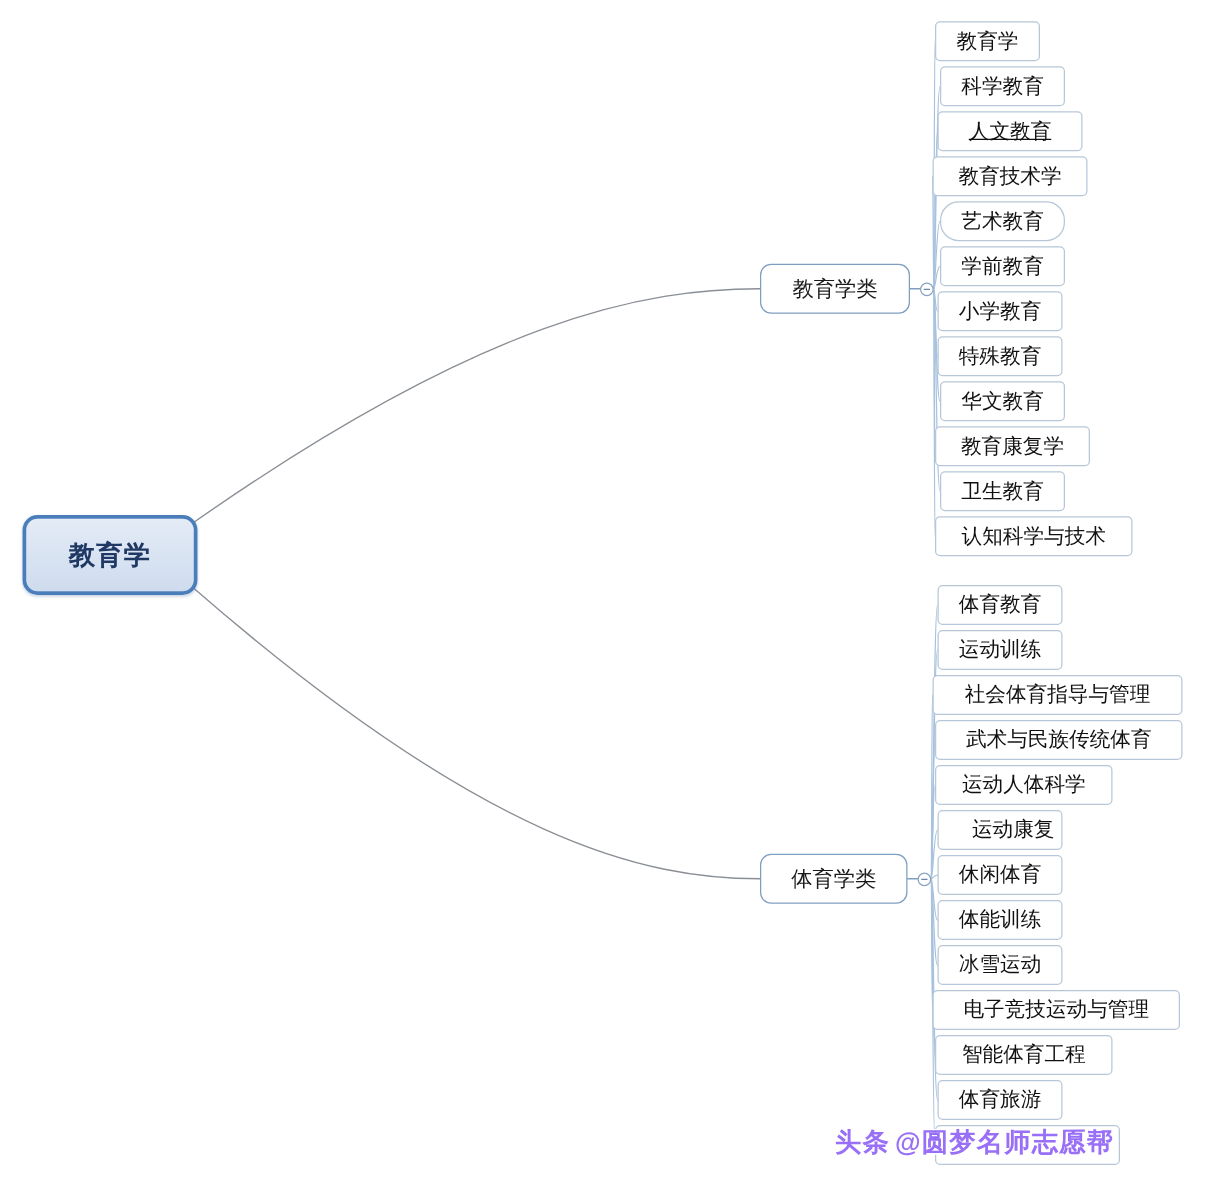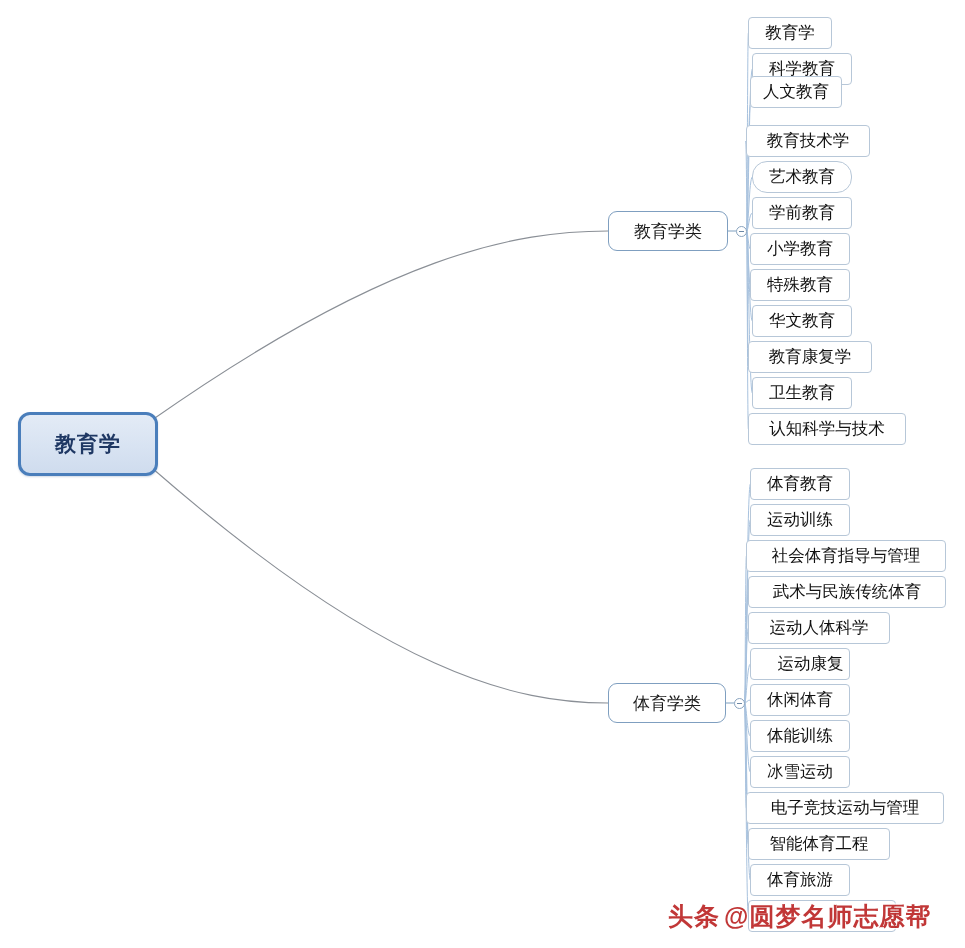--- a/index.html
+++ b/index.html
@@ -95,23 +95,23 @@
     height: 1px;
     background: #6b87a5;
   }
 
   
   .watermark {
     position: absolute;
     display: flex;
     align-items: center;
     gap: 4px;
-    font-size: 25px;
+    font-size: 21px;
     font-weight: bold;
-    color: #b91c1c;
+    color: #8b5cf6;
     letter-spacing: 1px;
     text-shadow:
       -1px -1px 0 #ffffff,  1px -1px 0 #ffffff,
       -1px  1px 0 #ffffff,  1px  1px 0 #ffffff,
        0   -1px 0 #ffffff,  0    1px 0 #ffffff;
     white-space: nowrap;
     opacity: 0.88;
     justify-content: center;
   }
 </style>
@@ -156,21 +156,21 @@
       </g>
   </svg>
 
   <div class="root-node" style="left: 18px; top: 412px; width: 140px; height: 64px;">教育学</div>
 
   <div id="nodes">
       <div class="branch-node" style="left: 608px; top: 211px; width: 120px; height: 40px;">教育学类</div>
       <div class="toggle" style="left: 736px; top: 225.5px;"></div>
       <div class="leaf-node" style="left: 748px; top: 17px; width: 84px; height: 32px;">教育学</div>
       <div class="leaf-node" style="left: 752px; top: 53px; width: 100px; height: 32px;">科学教育</div>
-      <div class="leaf-node" style="left: 750px; top: 76px; width: 92px; height: 32px;">人文教育</div>
+      <div class="leaf-node" style="left: 750px; top: 89px; width: 116px; height: 32px; text-decoration: underline;">人文教育</div>
       <div class="leaf-node" style="left: 746px; top: 125px; width: 124px; height: 32px;">教育技术学</div>
       <div class="leaf-node" style="left: 752px; top: 161px; width: 100px; height: 32px; border-radius: 15px;">艺术教育</div>
       <div class="leaf-node" style="left: 752px; top: 197px; width: 100px; height: 32px;">学前教育</div>
       <div class="leaf-node" style="left: 750px; top: 233px; width: 100px; height: 32px;">小学教育</div>
       <div class="leaf-node" style="left: 750px; top: 269px; width: 100px; height: 32px;">特殊教育</div>
       <div class="leaf-node" style="left: 752px; top: 305px; width: 100px; height: 32px;">华文教育</div>
       <div class="leaf-node" style="left: 748px; top: 341px; width: 124px; height: 32px;">教育康复学</div>
       <div class="leaf-node" style="left: 752px; top: 377px; width: 100px; height: 32px;">卫生教育</div>
       <div class="leaf-node" style="left: 748px; top: 413px; width: 158px; height: 32px;">认知科学与技术</div>
       <div class="branch-node" style="left: 608px; top: 683px; width: 118px; height: 40px;">体育学类</div>

